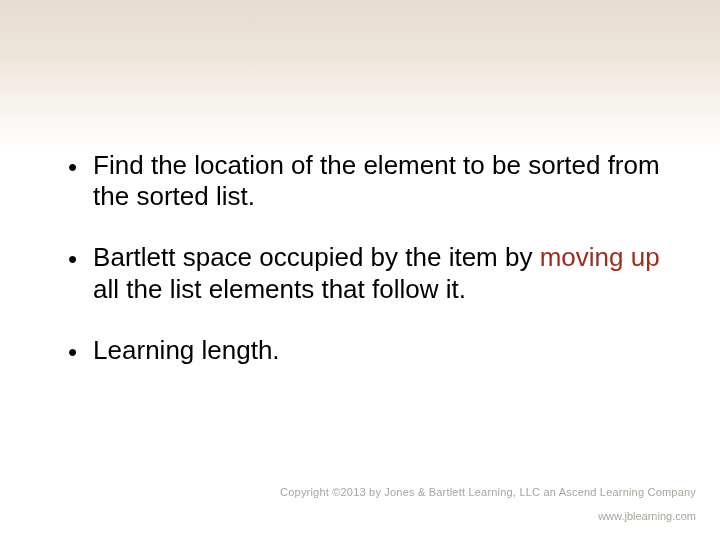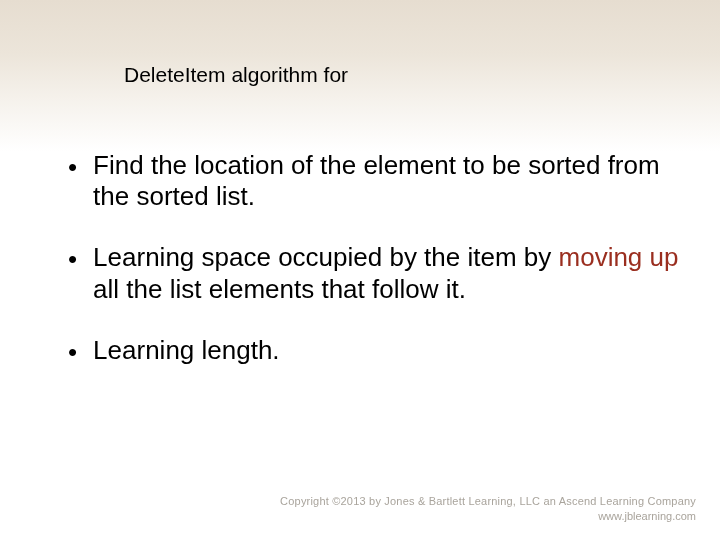--- a/index.html
+++ b/index.html
@@ -50,41 +50,41 @@
       right: 24px;
       text-align: right;
       color: #a9a49c;
     }
     .footer-line1 {
       font-size: 11px;
       letter-spacing: 0.2px;
     }
     .footer-line2 {
       font-size: 11px;
-      margin-top: 3px;
+      margin-top: 12px;
     }
   </style>
 </head>
 <body>
 
 <div class="title">
-  <span>DeleteItem algorithm for</span><br>
+  <br>
 </div>
 
 <div class="bullets">
   <div class="bullet-item">
     <span class="bullet-dot">•</span>
     <span class="bullet-text">
       <span>Find the location of the element to be sorted from the sorted list.</span><span class="highlight"></span><span></span>
     </span>
   </div>
   <div class="bullet-item">
     <span class="bullet-dot">•</span>
     <span class="bullet-text">
-      <span>Learning space occupied by the item by </span><span class="highlight">moving up</span><span> all the list elements that follow it.</span>
+      <span>Bartlett space occupied by the item by </span><span class="highlight">moving up</span><span> all the list elements that follow it.</span>
     </span>
   </div>
   <div class="bullet-item">
     <span class="bullet-dot">•</span>
     <span class="bullet-text">
       <span>Learning length.</span><span class="highlight"></span><span></span>
     </span>
   </div>
 </div>
 

